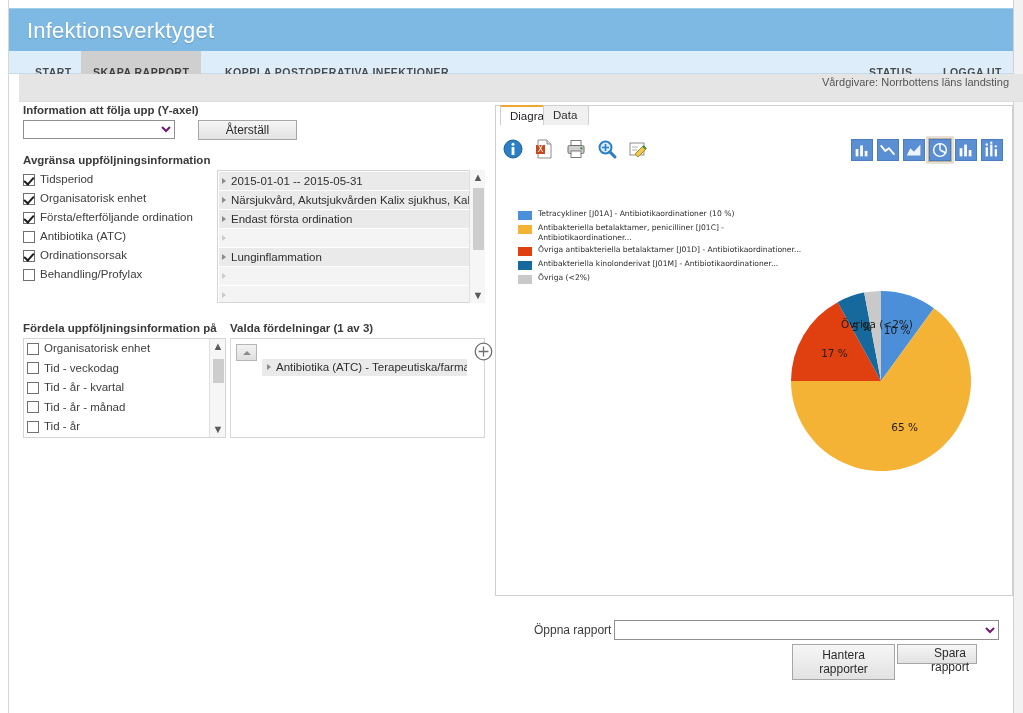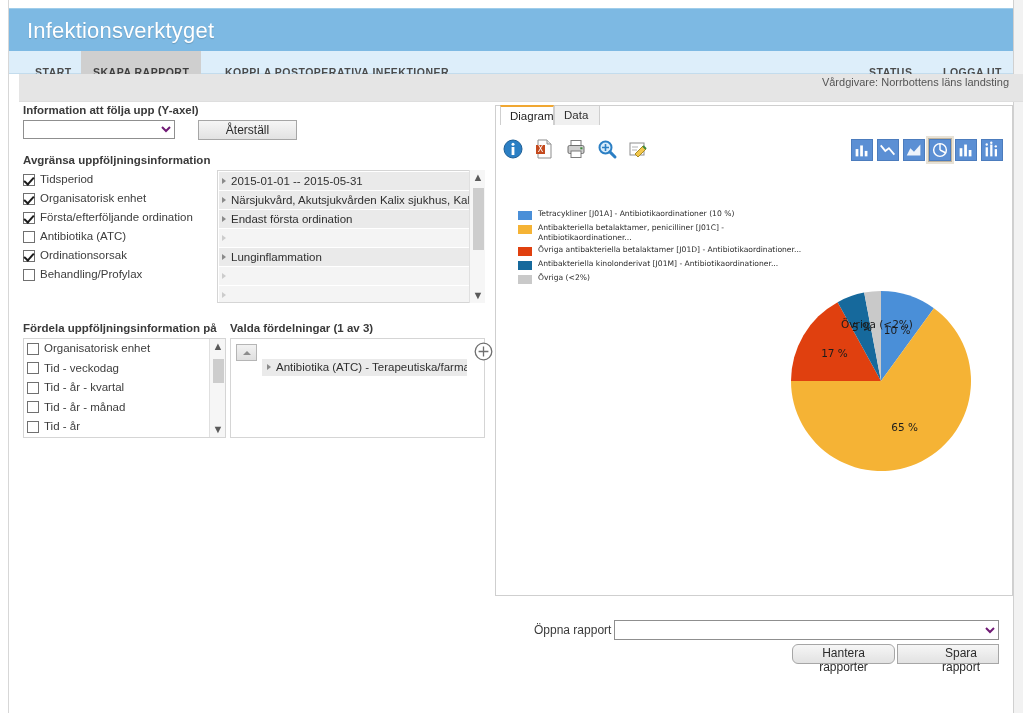--- a/index.html
+++ b/index.html
@@ -256,22 +256,22 @@
     font-family: "DejaVu Sans", sans-serif; white-space: nowrap;
   }
 
   
   #openreport-label {
     position: absolute; left: 534px; top: 623px; font-size: 12px; color: #3b3b3b;
   }
   #openreport-select {
     position: absolute; left: 614px; top: 620px; width: 385px; height: 20px;
   }
-  #manage-btn { position: absolute; left: 792px; top: 644px; width: 103px; height: 20px; border-radius: 6px; }
-  #save-btn   { position: absolute; left: 897px; top: 644px; width: 102px; height: 20px; padding-left: 32px; }
+  #manage-btn { position: absolute; left: 792px; top: 644px; width: 103px; height: 36px; }
+  #save-btn   { position: absolute; left: 897px; top: 644px; width: 80px; height: 20px; padding-left: 32px; }
 
   .nosel { user-select: none; }
 </style>
 </head>
 <body class="nosel">
 
 <div id="page">
 
   <div class="edge-left"></div>
   <div class="edge-right"></div>
@@ -492,21 +492,21 @@
           <path d="M 95 95 L 95.00 5.00 A 90 90 0 0 1 147.90 22.19 Z" fill="#4a8fd8"></path>
           <path d="M 95 95 L 147.90 22.19 A 90 90 0 1 1 5.00 95.00 Z" fill="#f5b335"></path>
           <path d="M 95 95 L 5.00 95.00 A 90 90 0 0 1 51.64 16.13 Z" fill="#e0400f"></path>
           <path d="M 95 95 L 51.64 16.13 A 90 90 0 0 1 78.14 6.59 Z" fill="#16699c"></path>
           <path d="M 95 95 L 78.14 6.59 A 90 90 0 0 1 95.00 5.00 Z" fill="#c9c9c9"></path>
         </svg><div class="slice-label" style="left: 111.131px; top: 38.3548px; transform: translateX(-50%);">10 %</div><div class="slice-label" style="left: 118.698px; top: 134.511px; transform: translateX(-50%);">65 %</div><div class="slice-label" style="left: 48.5199px; top: 60.5118px; transform: translateX(-50%);">17 %</div><div class="slice-label" style="left: 76.0984px; top: 35.4989px; transform: translateX(-50%);">5 %</div><div class="slice-label" style="left: 91px; top: 32.2px; transform: translateX(-50%);">Övriga (&lt;2%)</div></div>
   </div>
 
   <div id="tabstrip">
       <div class="tab active" style="left: 5px; width: 54px;">Diagram</div>
-      <div class="tab" style="left: 59px; width: 46px;">Data</div>
+      <div class="tab" style="left: 48px; width: 46px;">Data</div>
     </div>
 
   <div id="openreport-label">Öppna rapport</div>
   <select class="ui-select" id="openreport-select"><option></option></select>
   <button class="ui-btn" id="manage-btn">Hantera rapporter</button>
   <button class="ui-btn" id="save-btn">Spara rapport</button>
 
 </div>
 
 </body></html>

